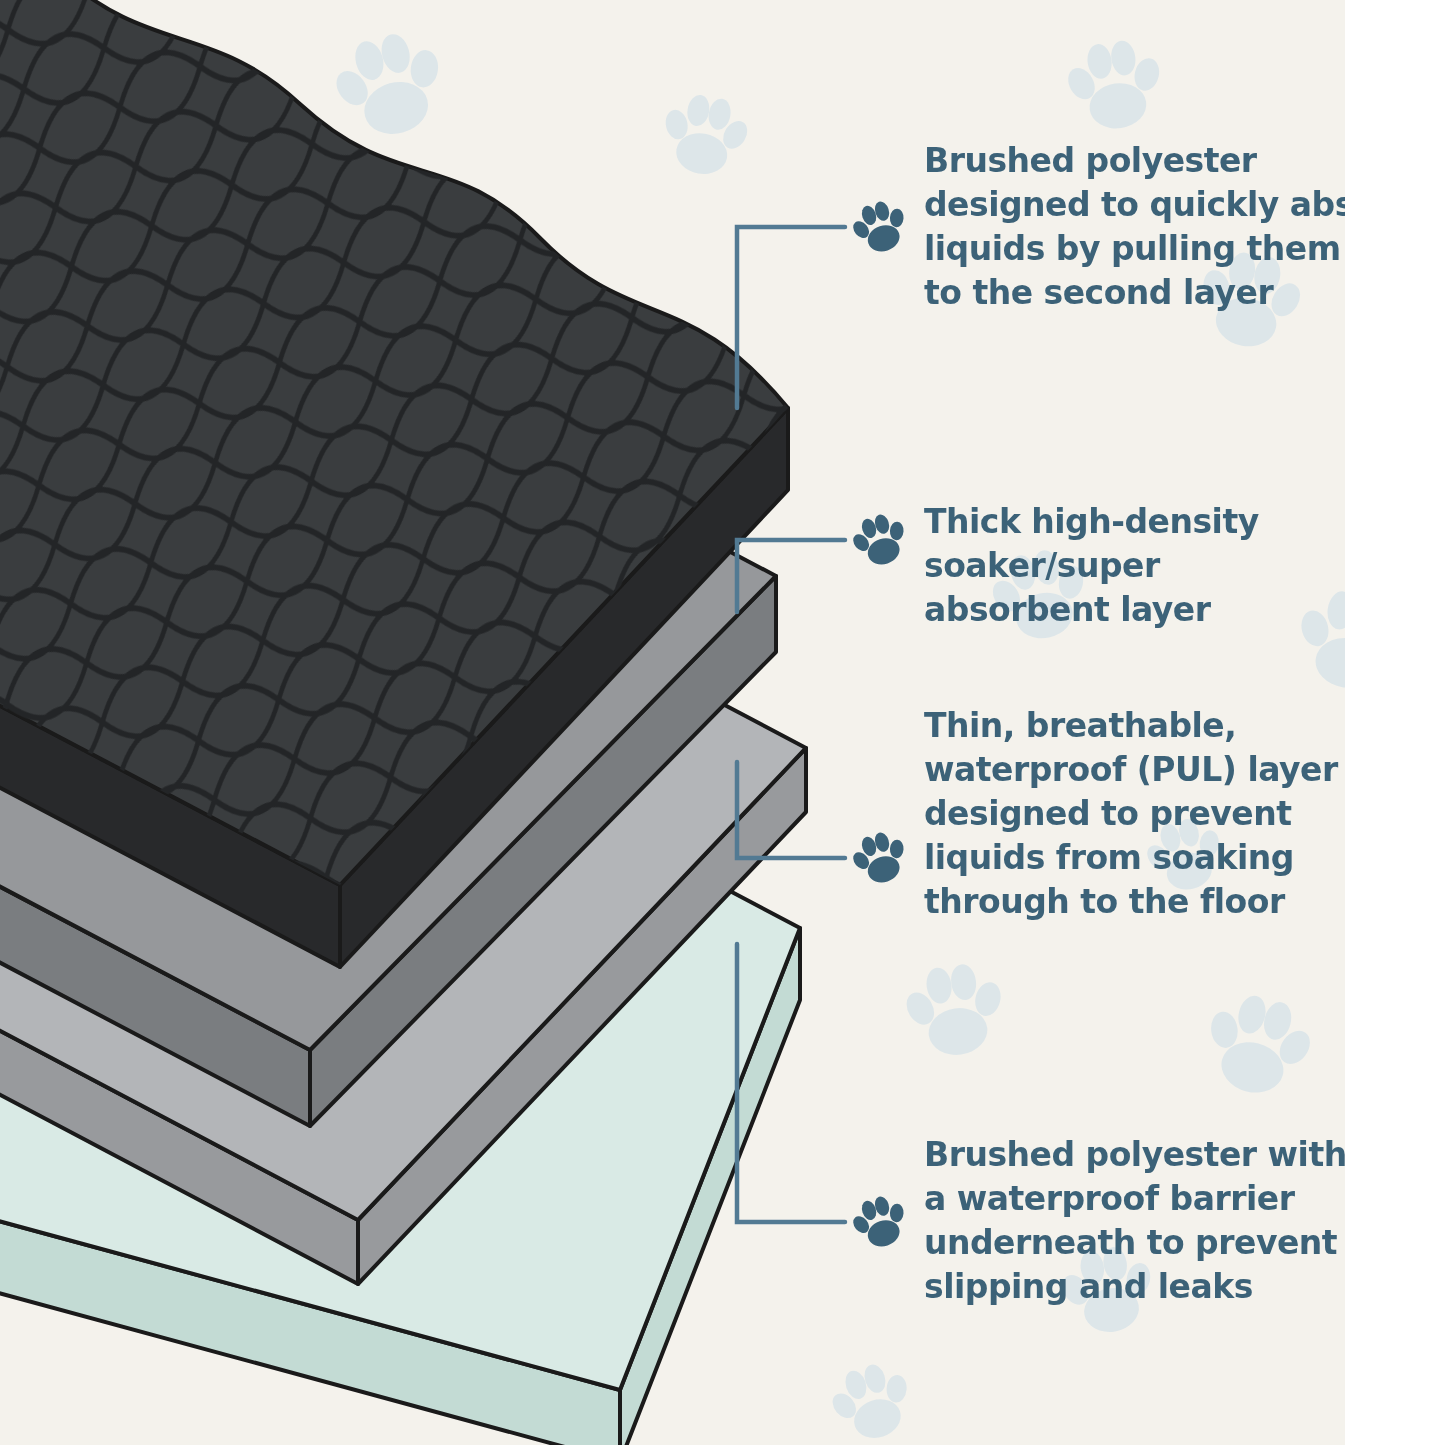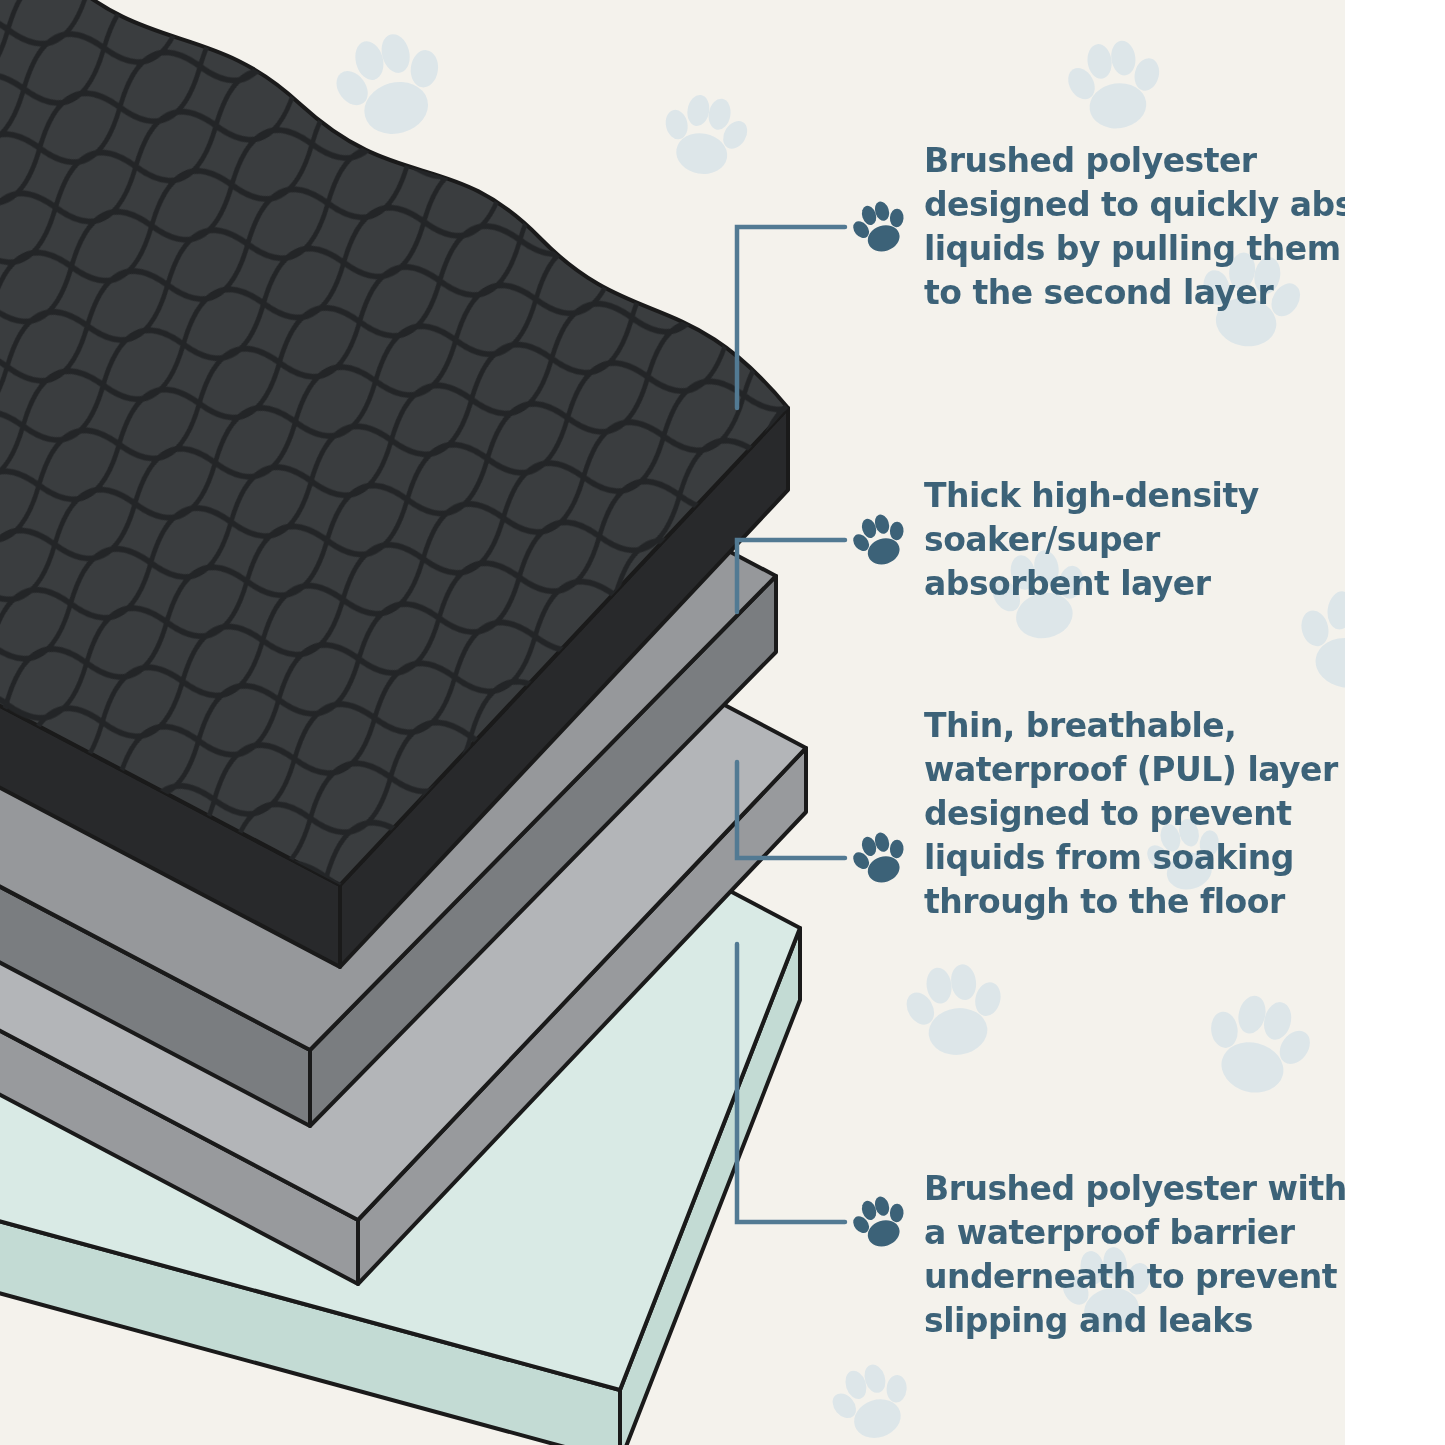--- a/index.html
+++ b/index.html
@@ -27,23 +27,23 @@
     position:absolute;
     font-family:"DejaVu Sans", sans-serif;
     font-weight:700;
     font-size:33px;
     line-height:44px;
     letter-spacing:-0.5px;
     color:var(--text);
     white-space:pre;
   }
   .ct-1{left:924px;top:139px;}
-  .ct-2{left:924px;top:474px;}
+  .ct-2{left:924px;top:500px;}
   .ct-3{left:924px;top:704px;}
-  .ct-4{left:924px;top:1133px;margin-top:34px;}
+  .ct-4{left:924px;top:1133px;}
 </style>
 </head>
 <body>
 
 <div class="stage">
 
   <svg class="diagram-svg" width="1445" height="1445" viewBox="0 0 1445 1445">
     <defs>
       <symbol id="paw" viewBox="-20 -20 40 40">
         <ellipse cx="0" cy="7" rx="9.5" ry="7.5"></ellipse>

